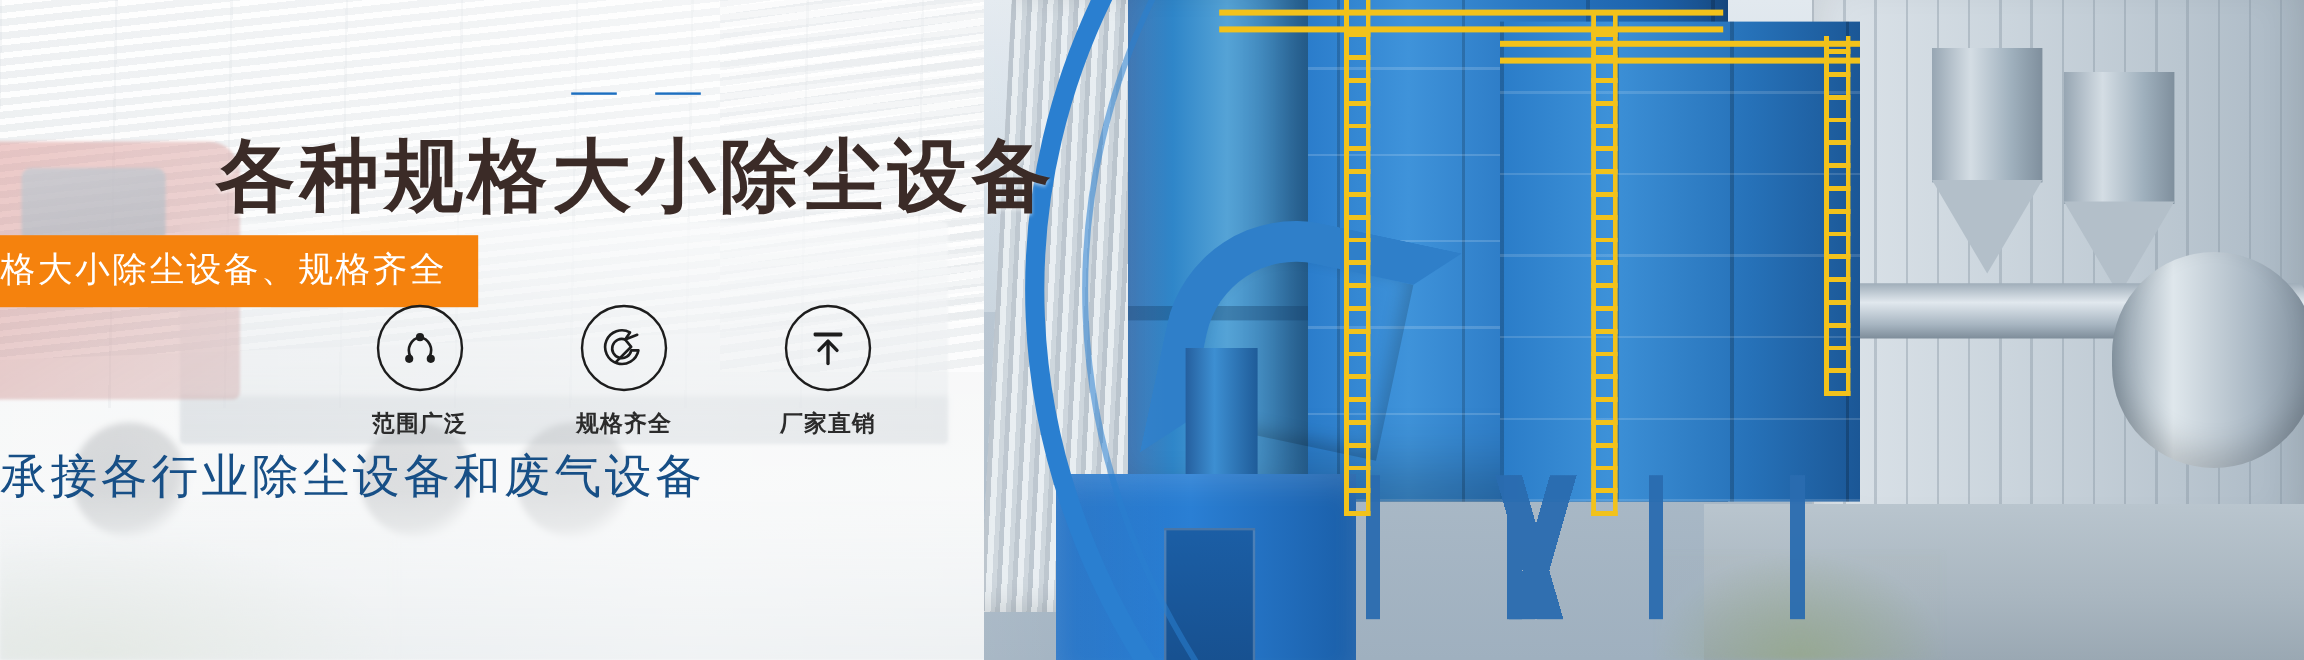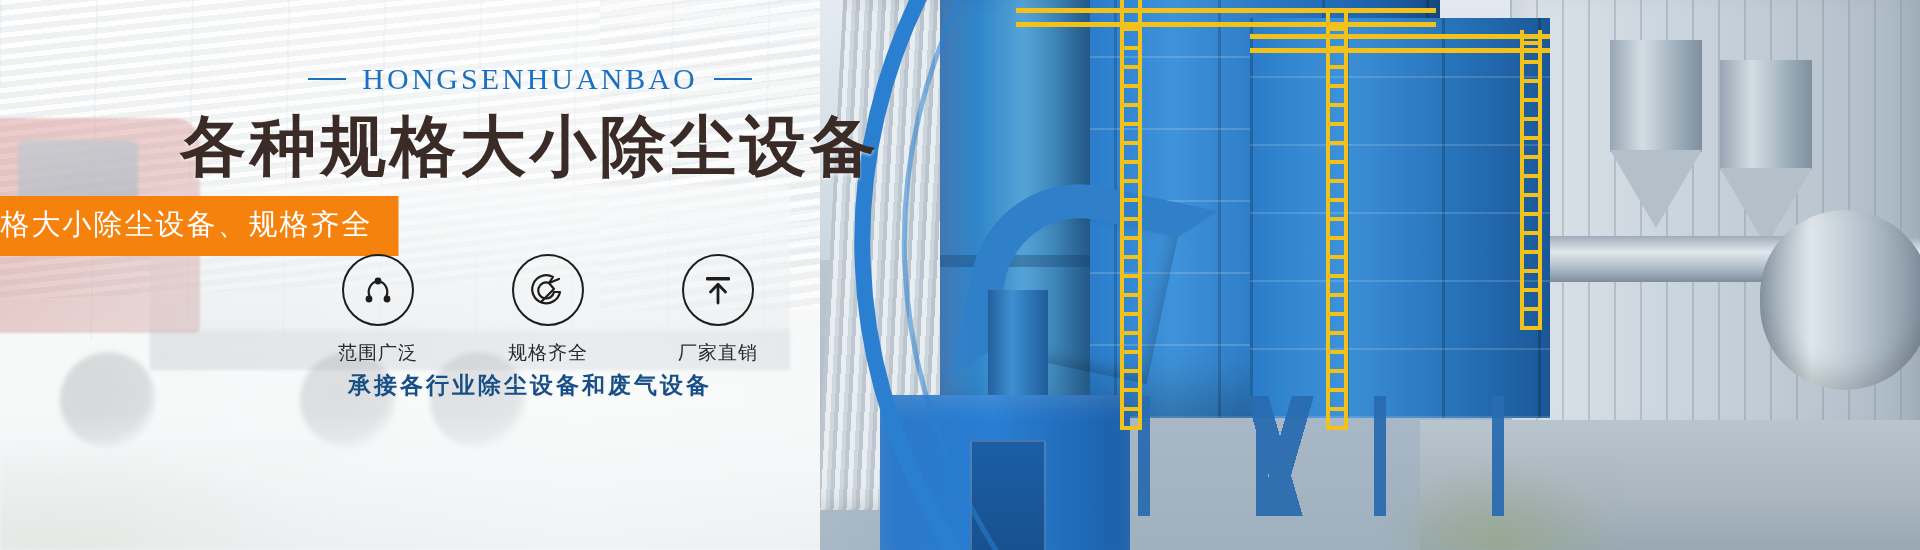--- a/index.html
+++ b/index.html
@@ -382,24 +382,25 @@
     margin-left: -410px;
     background: #f5820d;
     color: #ffffff;
     font-size: 29px;
     letter-spacing: 2px;
     padding: 9px 26px 11px 26px;
     white-space: nowrap;
   }
   .features {
     position: absolute;
-    left: 330px; top: 254px;
+    left: 302px; top: 254px;
     width: 436px;
     display: flex;
     justify-content: space-between;
+    font-weight: bold;
   }
   .feature { width: 96px; text-align: center; }
   .fcircle {
     width: 68px; height: 68px;
     margin: 0 auto;
     border: 2.5px solid #1d1d1d;
     border-radius: 50%;
     display: flex;
     align-items: center;
     justify-content: center;
@@ -408,23 +409,22 @@
     margin-top: 14px;
     font-size: 19px;
     color: #2b2b2b;
     letter-spacing: 1px;
     white-space: nowrap;
   }
   .tagline {
     position: absolute;
     left: 0; top: 370px;
     width: 1060px;
-    text-align: center;
-    font-size: 23px;
-    font-weight: bold;
+    font-size: 39px;
+    font-weight: normal;
     letter-spacing: 3px;
     color: #174f86;
     white-space: nowrap;
   }
 </style>
 </head>
 <body>
 
 <div class="banner">
 
@@ -481,21 +481,21 @@
   </div>
 
   <svg class="arc" viewBox="0 0 1100 550" preserveAspectRatio="none">
     <path d="M 108 -20 C 18 150, 10 370, 150 575" fill="none" stroke="#2a7fd0" stroke-width="16"></path>
     <path d="M 150 -20 C 60 150, 52 370, 192 575" fill="none" stroke="#2a7fd0" stroke-width="5" opacity=".55"></path>
   </svg>
 
   <div class="content">
 
     <div class="eyebrow">
-      <span class="dash"></span><span>HONGSENHUANBAO</span><span class="dash"></span>
+      <span class="dash"></span><span class="dash"></span>
     </div>
 
     <div class="headline">各种规格大小除尘设备</div>
 
     <div class="subbar">各种规格大小除尘设备、规格齐全</div>
 
     <div class="features">
 
       <div class="feature">
         <div class="fcircle">

